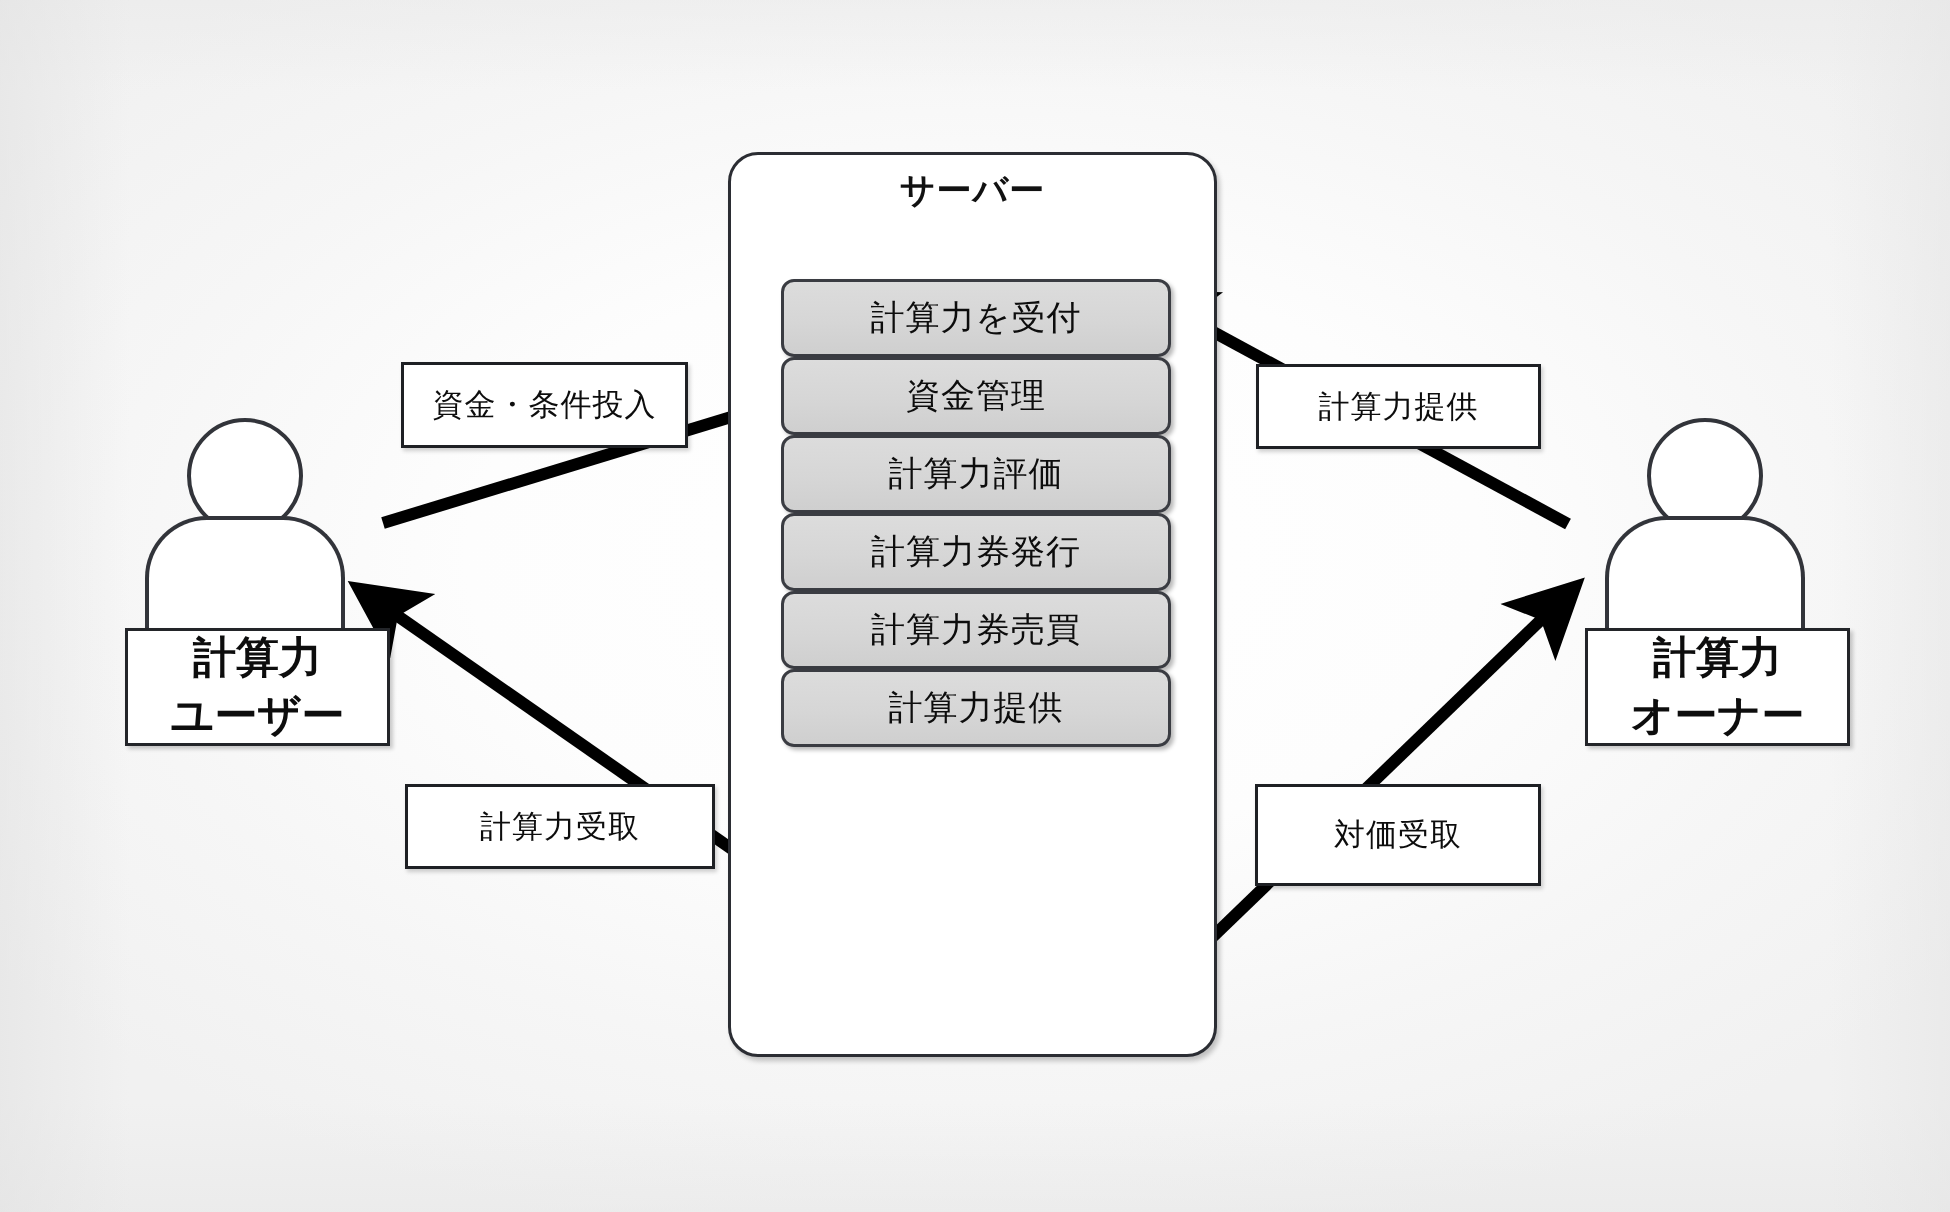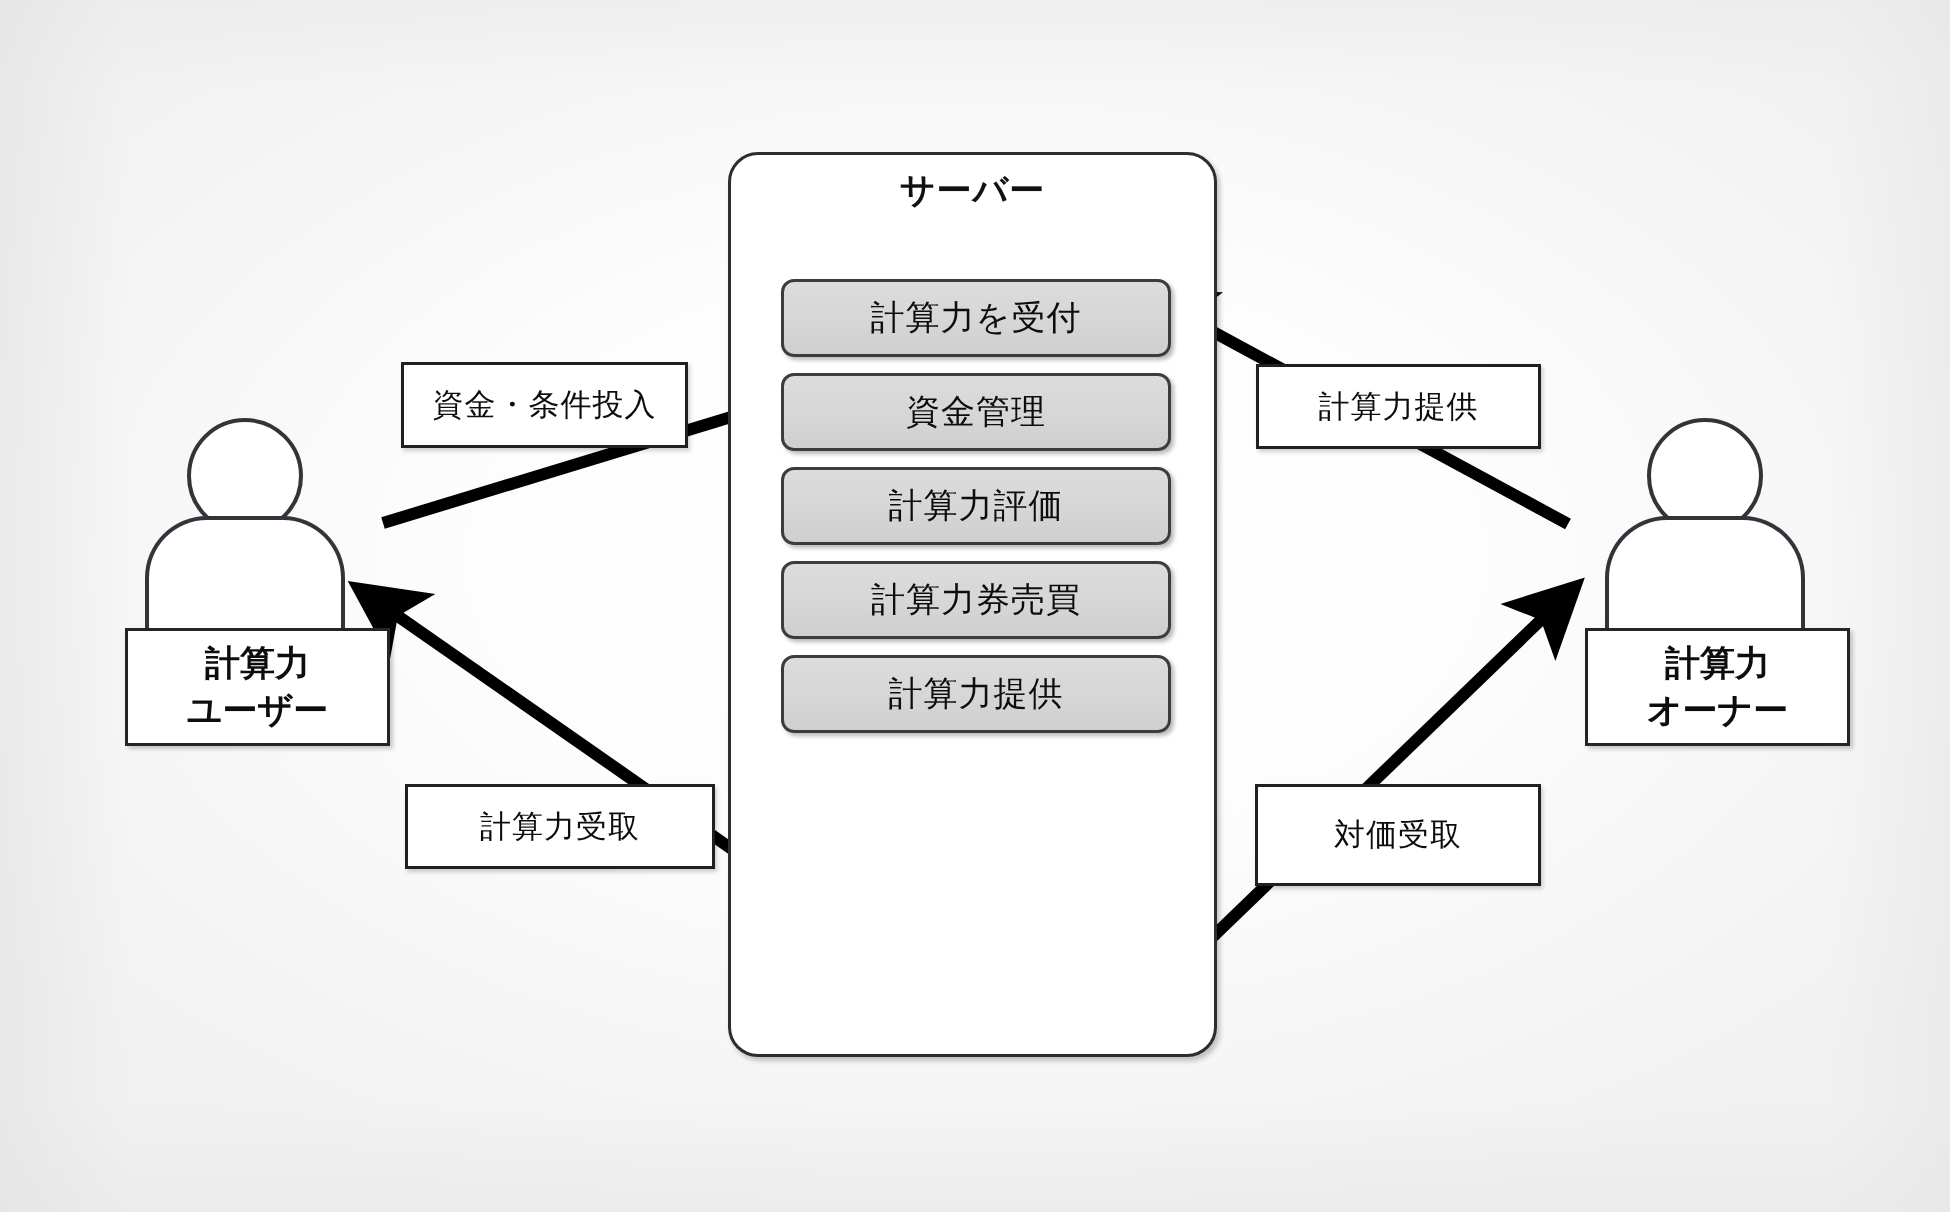--- a/index.html
+++ b/index.html
@@ -59,21 +59,20 @@
     letter-spacing: 1px;
   }
   .proc-list {
     position: absolute;
     left: 50px;
     top: 124px;
     width: 390px;
   }
   .proc-box {
     height: 78px;
-    margin-bottom: 16px;
     background: linear-gradient(to bottom, #dcdcdc 0%, #d6d6d6 55%, #cfcfcf 100%);
     border: 3px solid #3a3c42;
     border-radius: 13px;
     box-shadow: 3px 3px 4px rgba(0,0,0,.28);
     box-sizing: border-box;
     display: flex;
     align-items: center;
     justify-content: center;
     font-size: 34px;
     color: #0d0d0d;
@@ -121,21 +120,21 @@
     top: 210px;
     width: 265px;
     height: 118px;
     background: #ffffff;
     border: 3px solid #232529;
     box-sizing: border-box;
     display: flex;
     flex-direction: column;
     align-items: center;
     justify-content: center;
-    font-size: 35px;
+    font-size: 43px;
     font-weight: 700;
     color: #0d0d0d;
     line-height: 1.34;
     box-shadow: 3px 3px 4px rgba(0,0,0,.2);
   }
 
   #actor-user  { left: 130px; top: 418px; }
   #actor-owner { left: 1590px; top: 418px; }
 
   
@@ -189,20 +188,21 @@
 
     <line x1="1168" y1="980" x2="1546" y2="615" stroke="#000000" stroke-width="12" marker-end="url(#ah)"></line>
   </svg>
 
   <div class="server-panel">
     <div class="server-title">サーバー</div>
     <div class="proc-list">
       <div class="proc-box">計算力を受付</div>
       <div class="proc-box">資金管理</div>
       <div class="proc-box">計算力評価</div>
+      <div class="proc-box">計算力券発行</div>
       <div class="proc-box">計算力券売買</div>
       <div class="proc-box">計算力提供</div>
     </div>
   </div>
 
   <div class="actor" id="actor-user">
     <div class="actor-figure">
       <div class="actor-head"></div>
       <div class="actor-body"></div>
     </div>

